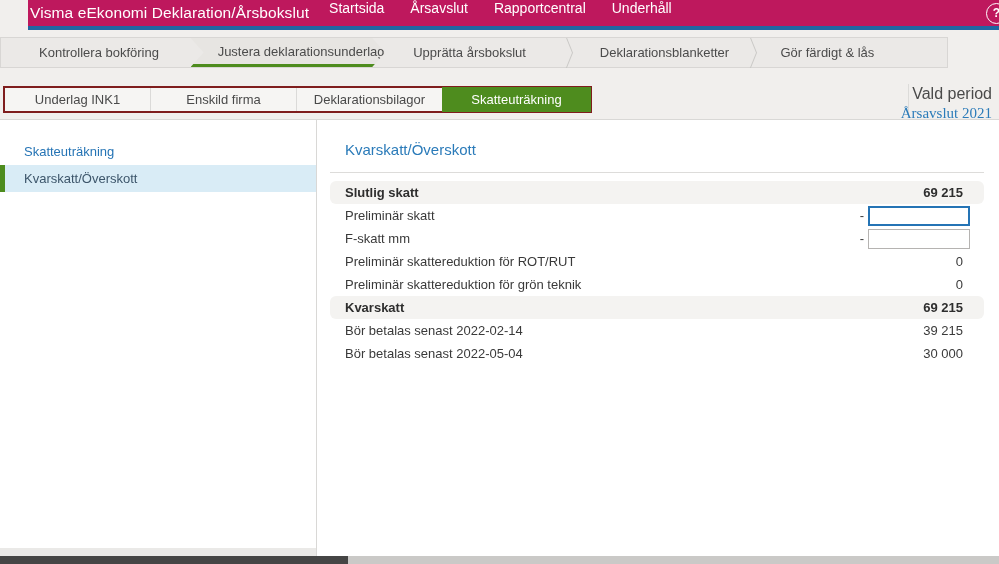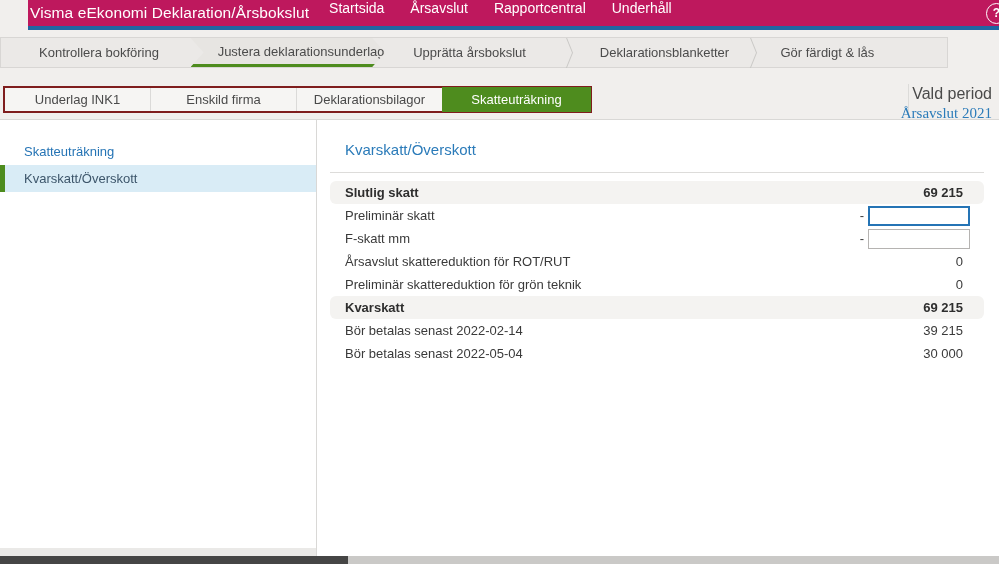--- a/index.html
+++ b/index.html
@@ -175,21 +175,21 @@
         </div>
       </div>
       <div class="trow">
         <div class="tlabel">F-skatt mm</div>
         <div class="tvalue">
           <span class="minus">-</span>
           <input class="cell-input" type="text" style="">
         </div>
       </div>
       <div class="trow">
-        <div class="tlabel">Årsavslut skattereduktion för ROT/RUT</div>
+        <div class="tlabel">Preliminär skattereduktion för ROT/RUT</div>
         <div class="tvalue">0</div>
       </div>
       <div class="trow">
         <div class="tlabel">Preliminär skattereduktion för grön teknik</div>
         <div class="tvalue">0</div>
       </div>
       <div class="trow shaded">
         <div class="tlabel bold">Kvarskatt</div>
         <div class="tvalue bold">69 215</div>
       </div>

